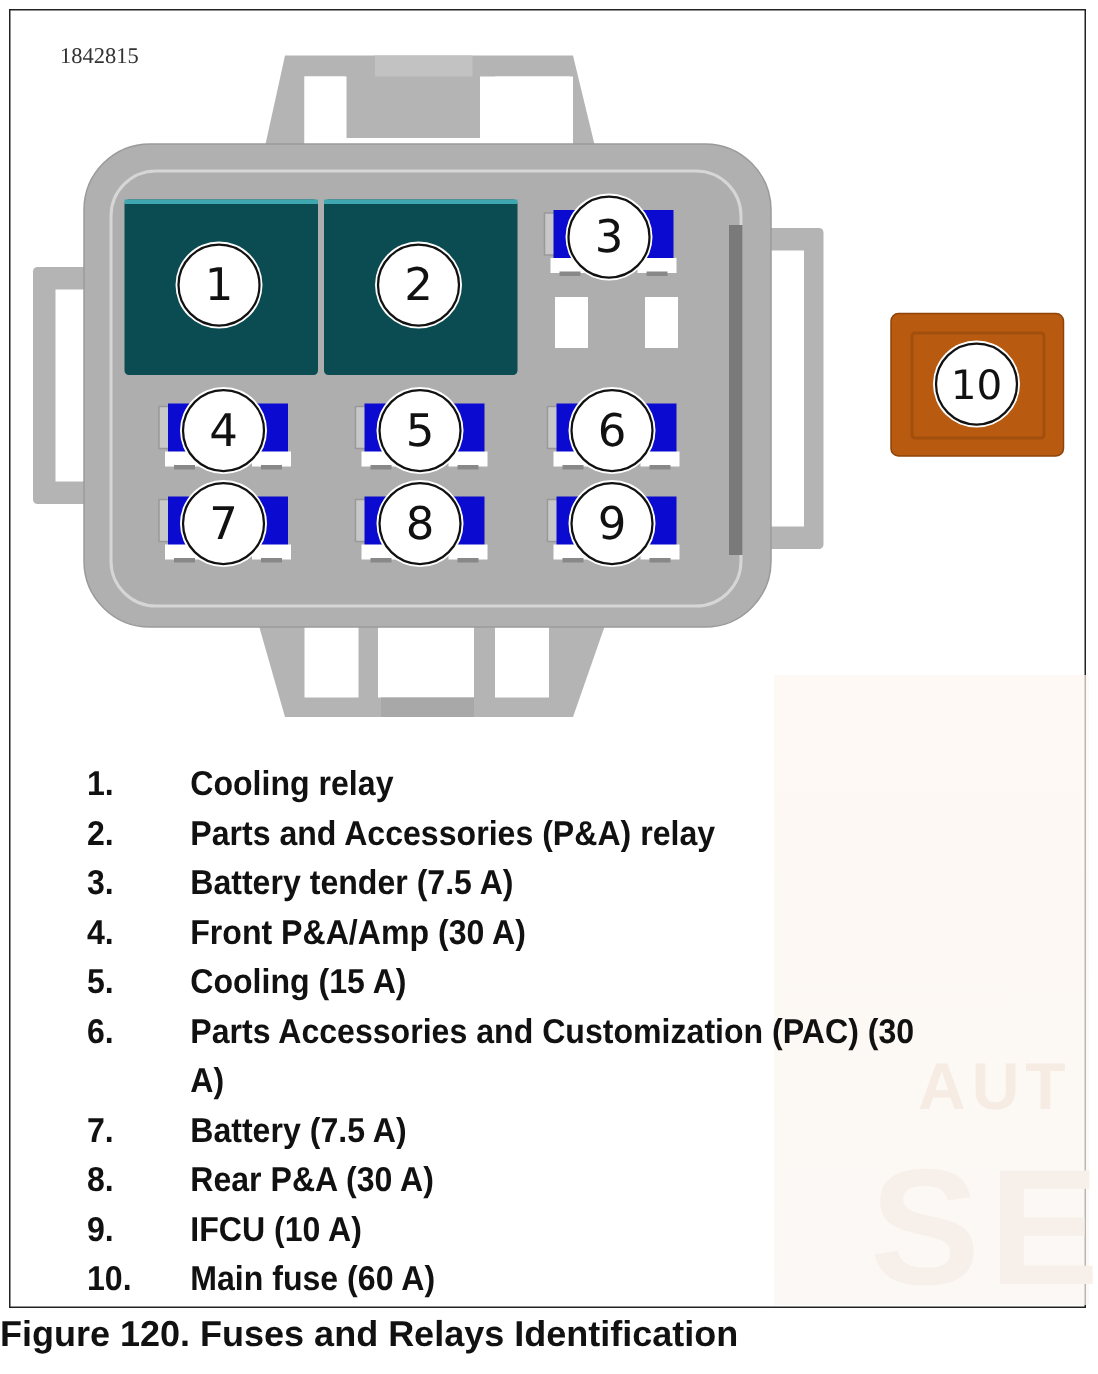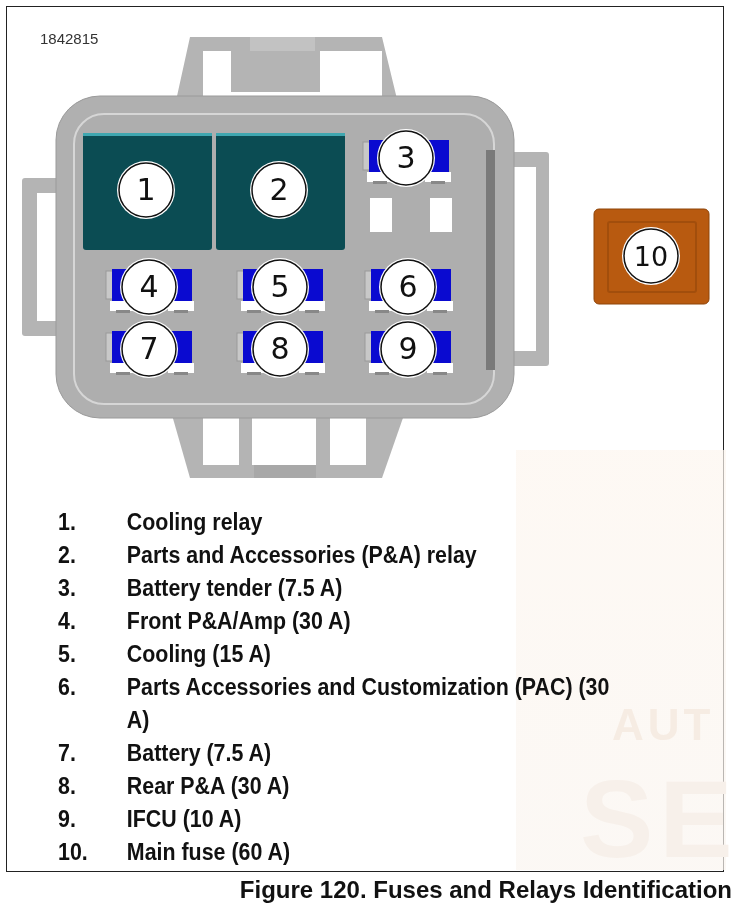--- a/index.html
+++ b/index.html
@@ -1,27 +1,27 @@
 <!DOCTYPE html>
 <html><head>
 <meta charset="utf-8">
 <style>
   html, body { margin: 0; padding: 0; background: #ffffff; }
   body { width: 732px; height: 916px; position: relative; overflow: hidden; font-family: "Liberation Sans", sans-serif; }
   .frame { position: absolute; left: 6px; top: 6px; width: 718px; height: 866px; border: 1.5px solid #222; box-sizing: border-box; background: #fff; }
-  .figure-id { position: absolute; left: 40px; top: 30px; font-family: Liberation Sans, sans-serif; font-size: 15px; color: #333; }
+  .figure-id { position: absolute; left: 40px; top: 30px; font-family: Liberation Serif, serif; font-size: 15px; color: #333; }
   .diagram { position: absolute; left: 0; top: 0; width: 732px; height: 500px; }
   .watermark { position: absolute; left: 516px; top: 450px; width: 210px; height: 420px; background: linear-gradient(#fdf6ef, #faf5f0); opacity: 0.7; }
   .watermark-text { position: absolute; left: 612px; top: 700px; font-size: 44px; font-weight: bold; color: #f6ece3; letter-spacing: 4px; }
   .watermark-text2 { position: absolute; left: 580px; top: 755px; font-size: 110px; font-weight: bold; color: #f7f0ea; letter-spacing: 6px; }
   .legend { position: absolute; left: 58px; top: 506px; width: 650px; }
   .legend-item { display: flex; font-size: 23px; font-weight: bold; color: #111; line-height: 33px; font-family: "Liberation Sans", sans-serif; transform: scaleX(0.93); transform-origin: left center; }
   .legend-num { width: 74px; flex: none; }
   .legend-text { flex: 1; }
-  .caption { position: absolute; left: 0; top: 876px; width: 732px; text-align: right; font-size: 24px; font-weight: bold; color: #111; }
+  .caption { position: absolute; left: 0; top: 876px; width: 732px; text-align: left; font-size: 24px; font-weight: bold; color: #111; }
 </style>
 </head>
 <body>
 
 <div class="frame"></div>
 
 <div class="watermark"></div>
 <div class="watermark-text">AUT</div>
 <div class="watermark-text2">SE</div>
 

